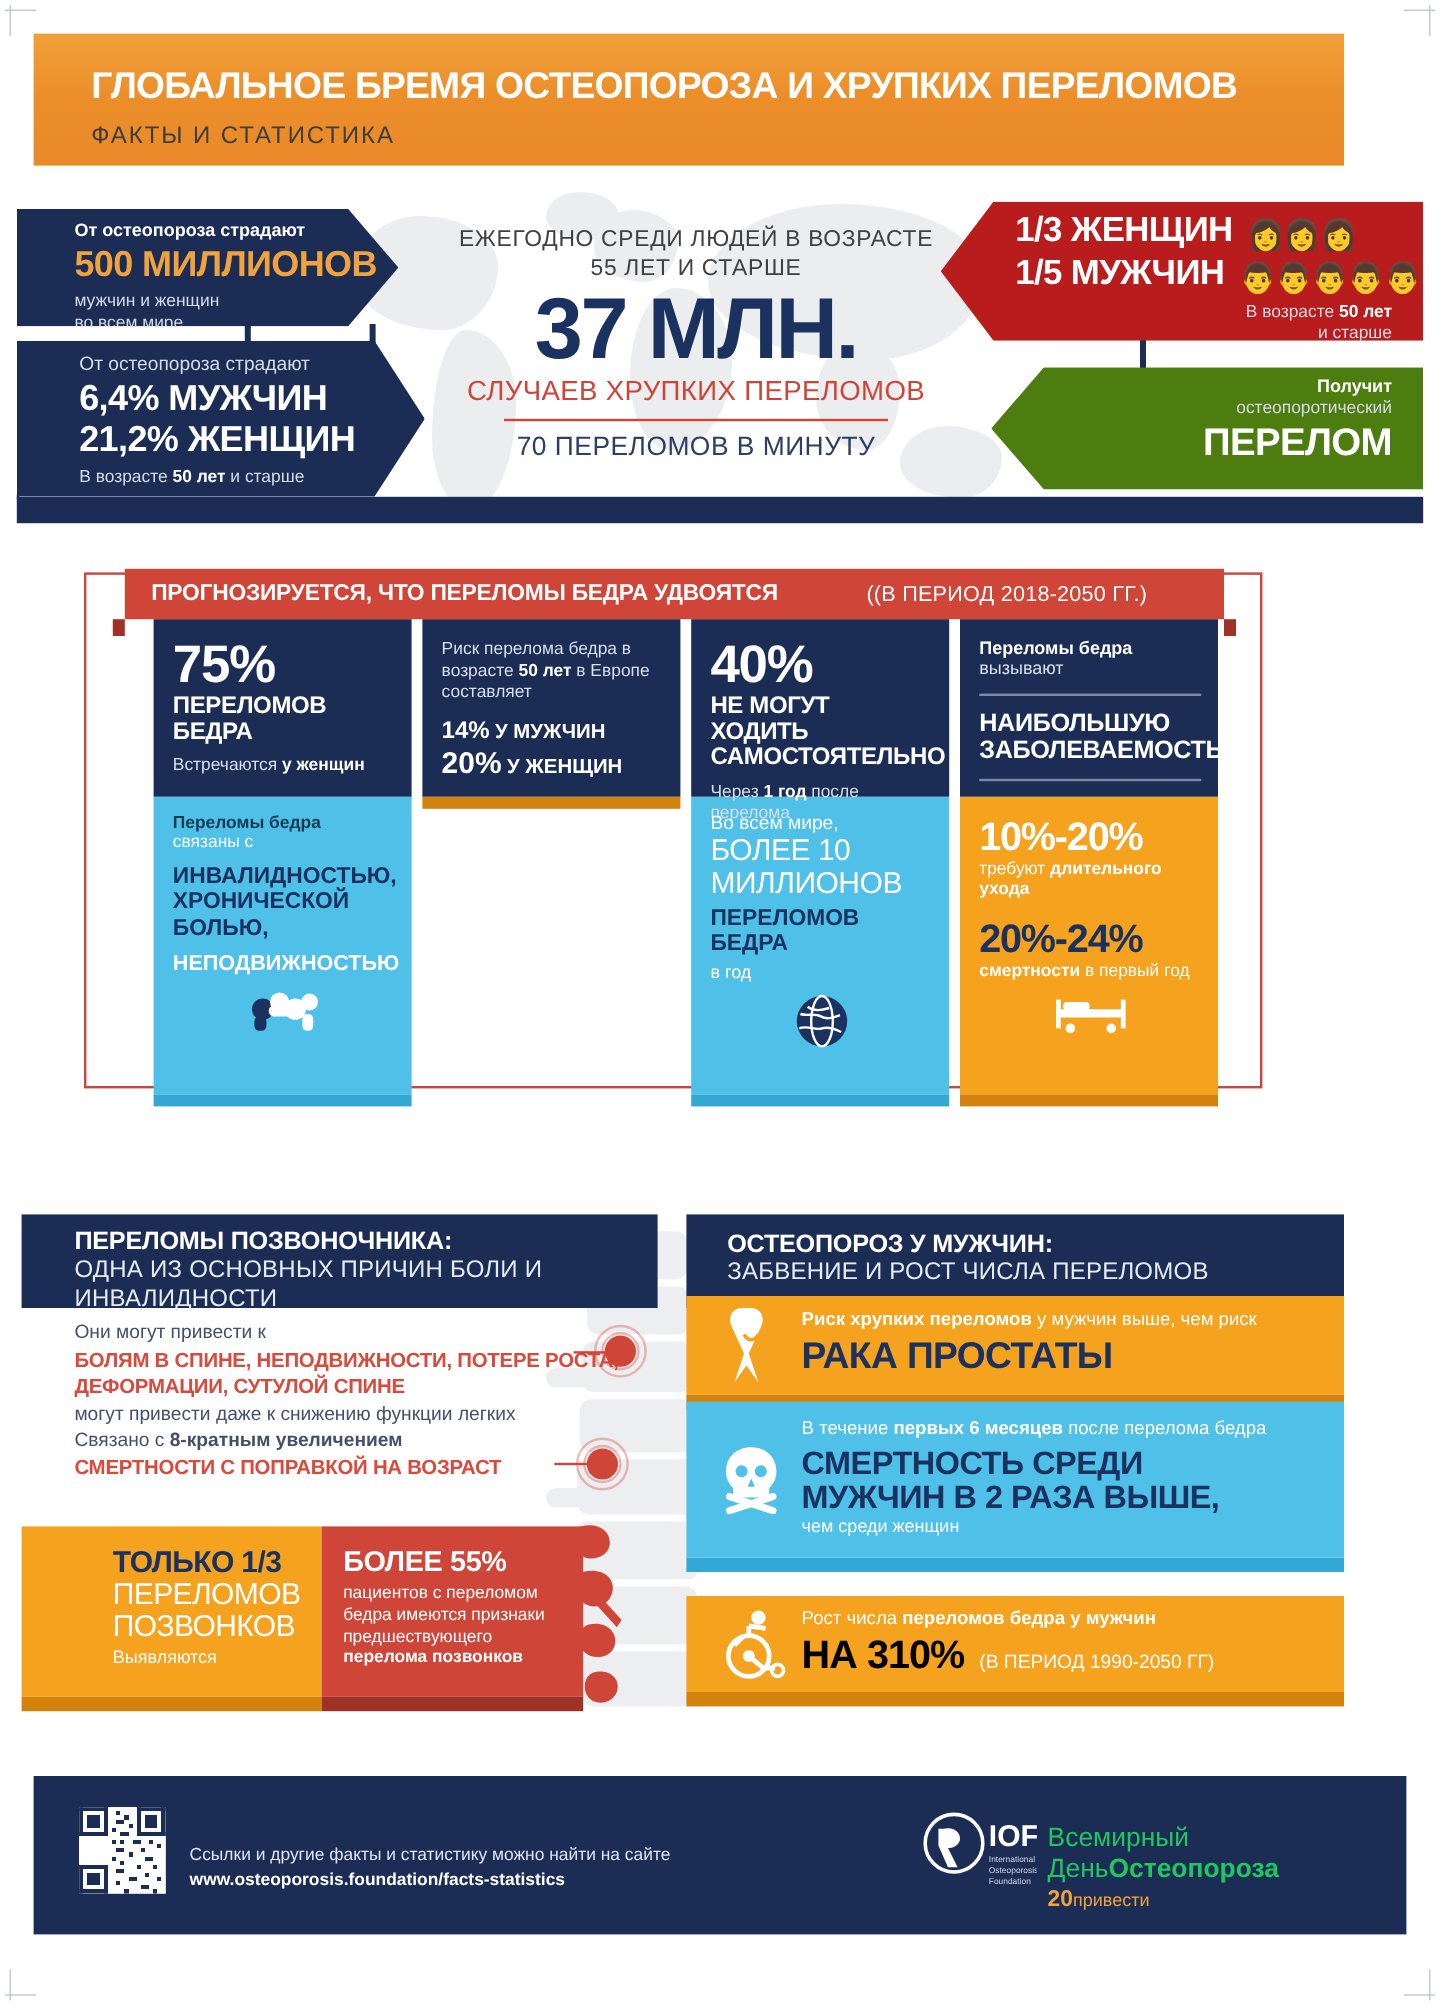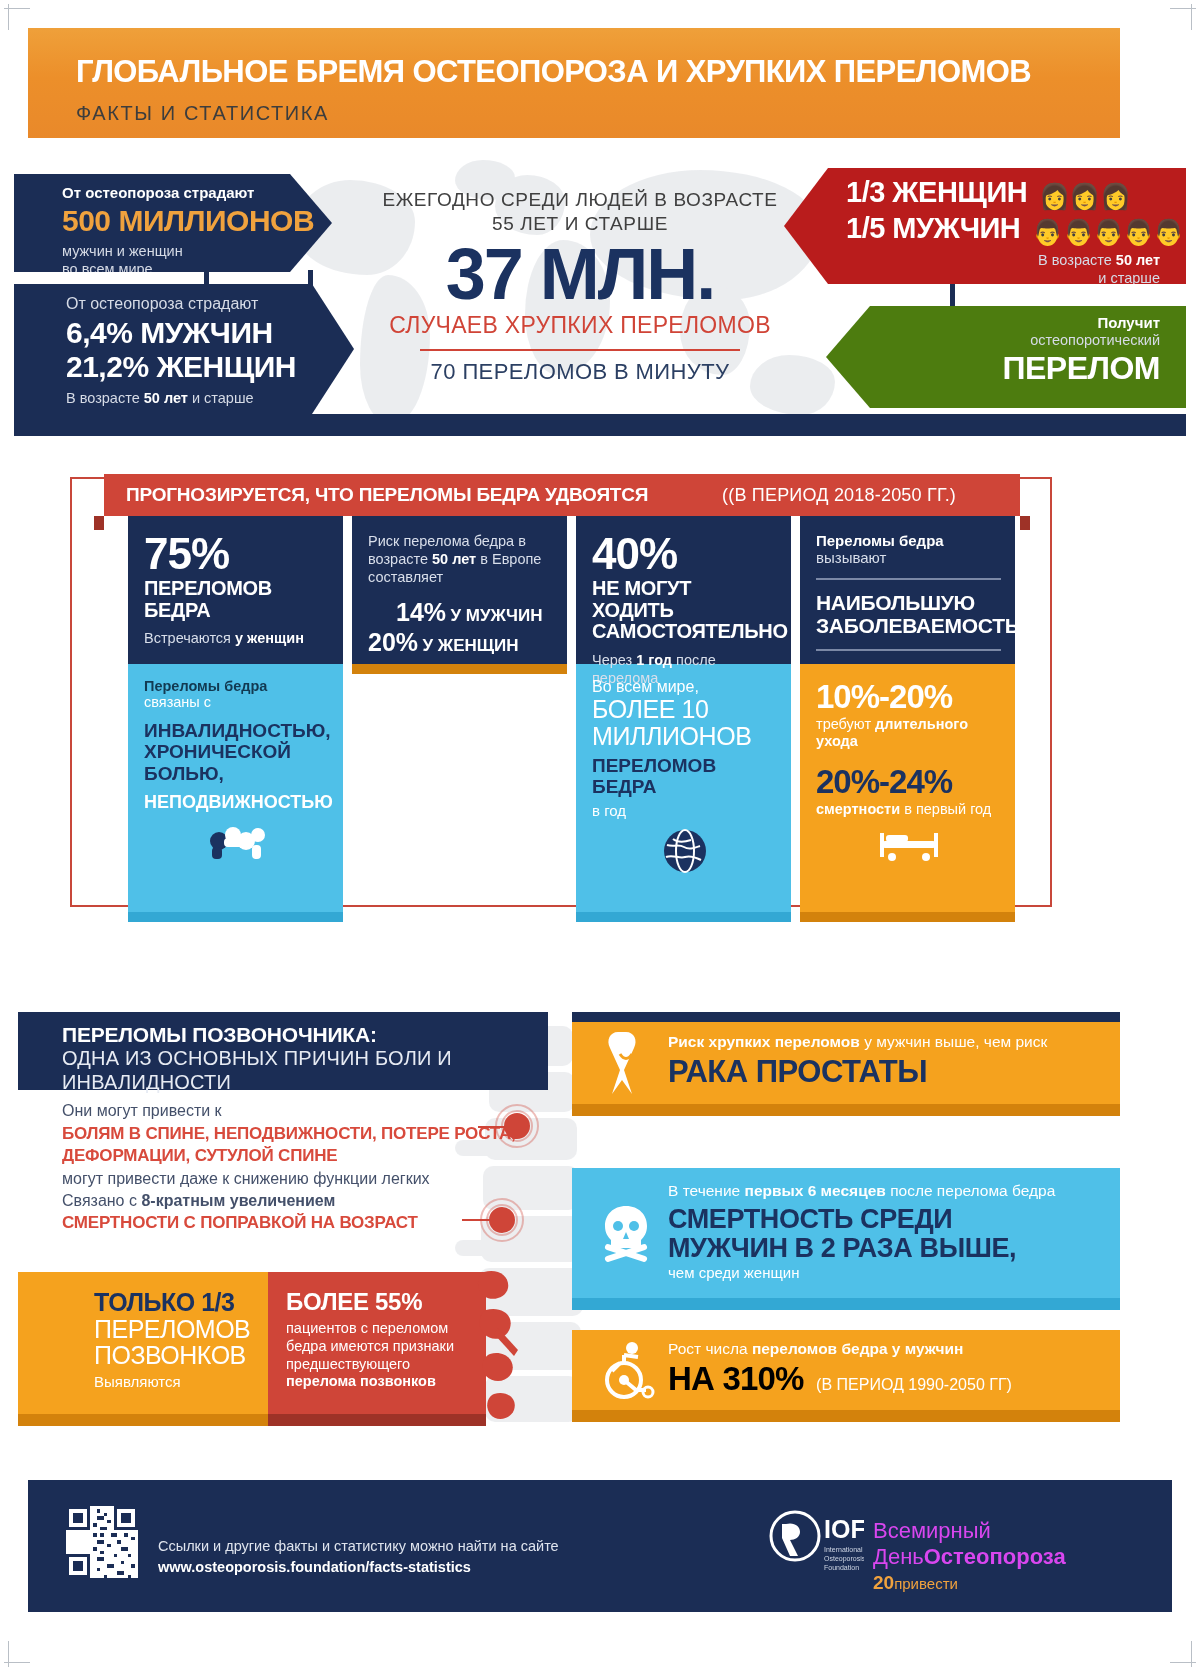--- a/index.html
+++ b/index.html
@@ -115,32 +115,32 @@
 
   
   .bl-or { position:absolute; left:18px; top:1272px; width:250px; height:142px; background:#f5a21e; }
   .bl-rd { position:absolute; left:268px; top:1272px; width:218px; height:142px; background:#cf4538; }
   .bl-or .sh { position:absolute; left:0; top:142px; width:250px; height:12px; background:#d3820c;}
   .bl-rd .sh { position:absolute; left:0; top:142px; width:218px; height:12px; background:#9e3227;}
 
   
   .rc { position:absolute; left:572px; width:548px; }
   .rc .sh { height:12px; }
-  .rc1 { top:1022px; }
+  .rc1 { top:1080px; }
   .rc2 { top:1168px; }
   .rc3 { top:1330px; }
 
   
   .footer { position:absolute; left:28px; top:1480px; width:1144px; height:132px; background:#1b2d55; }
   .qr { position:absolute; left:38px; top:26px; width:72px; height:72px; background:#fff; }
   .f-t1 { position:absolute; left:130px; top:58px; font-size:14.5px; color:#dfe4ee; }
   .f-t2 { position:absolute; left:130px; top:79px; font-size:14.5px; font-weight:700; color:#ffffff; }
   .iof { position:absolute; left:740px; top:28px; }
   .wod { position:absolute; left:845px; top:38px; }
-  .wod .w1 { font-size:22px; color:#d946ef; font-weight:400; }
+  .wod .w1 { font-size:22px; color:#22c55e; font-weight:400; }
   .wod .w1 b { font-weight:800; }
   .wod .w2 { font-size:15px; color:#f0a23e; margin-top:2px;}
   .wod .w2 b { font-size:19px; font-weight:800; }
 </style>
 </head>
 <body>
 
 <div class="page">
 
   <div class="cm">
@@ -270,21 +270,21 @@
         </svg>
       </div>
     </div>
     <div class="shadow cyan-d"></div>
   </div>
 
   <div class="col c2">
     <div class="top" style="height:148px;">
       <div class="n-sub" style="font-size:14.5px;"><span>Риск перелома бедра в возрасте </span><b>50 лет</b><span> в Европе составляет</span></div>
       <div style="margin-top:12px;">
-        <span style="font-size:25px; font-weight:800; color:#fff;margin-left:28px;">14%</span>
+        <span style="font-size:20px; font-weight:800; color:#fff;">14%</span>
         <span style="font-size:17px; font-weight:800; color:#fff;">У МУЖЧИН</span>
       </div>
       <div style="margin-top:1px;">
         <span style="font-size:25px; font-weight:800; color:#fff;">20%</span>
         <span style="font-size:17px; font-weight:800; color:#fff;">У ЖЕНЩИН</span>
       </div>
     </div>
     <div class="shadow oran-d"></div>
   </div>
 

